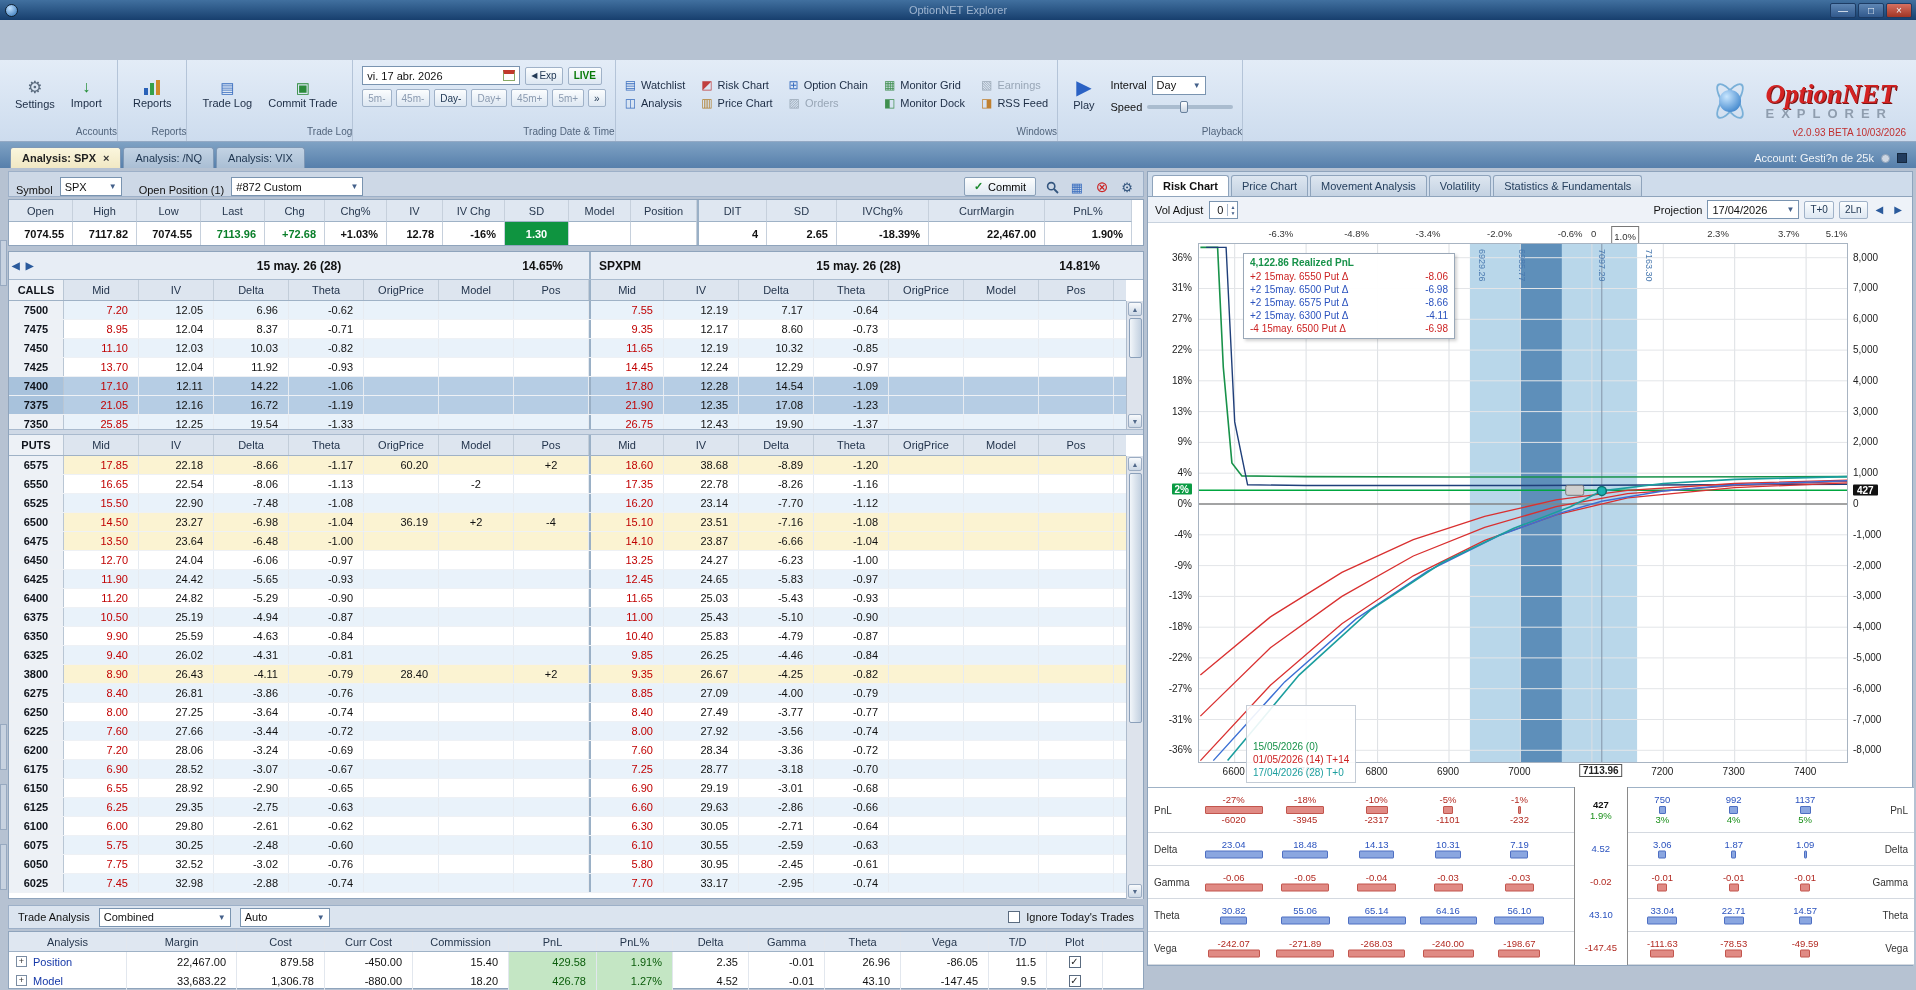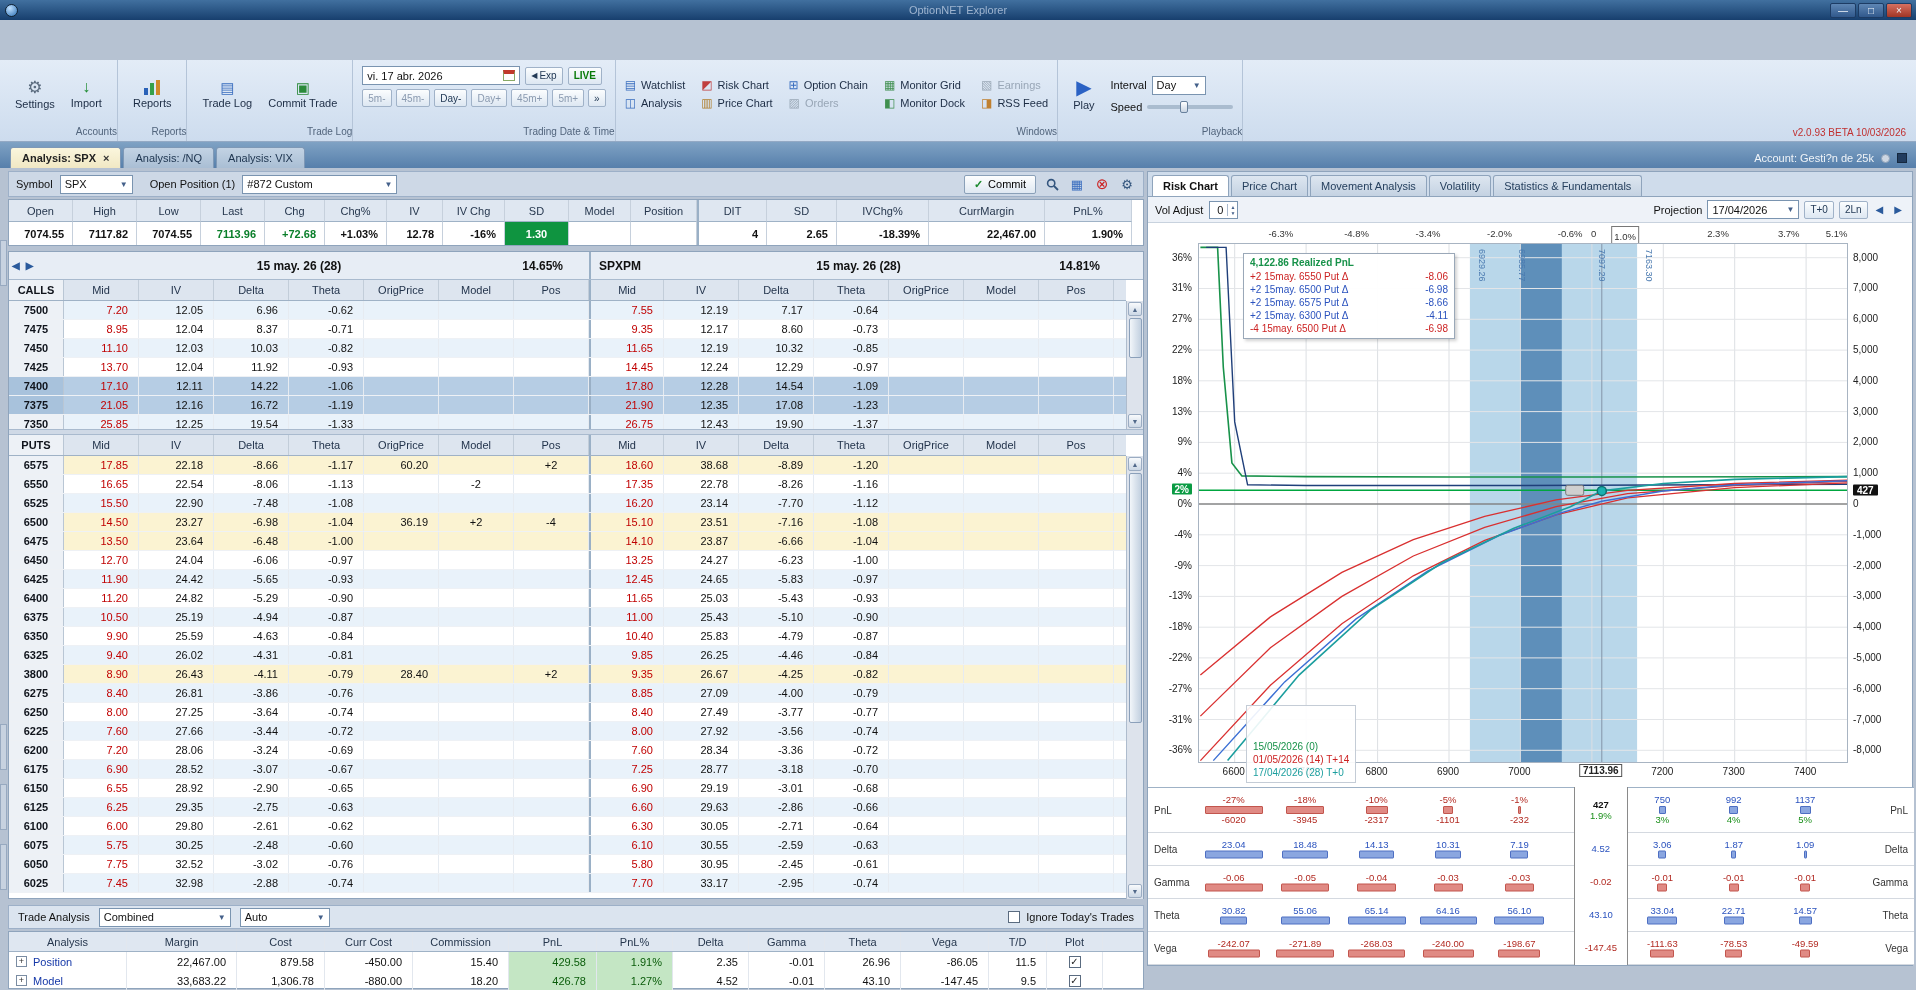--- a/index.html
+++ b/index.html
@@ -62,21 +62,21 @@
   
   .tabstrip{position:absolute;left:0;top:142px;right:0;height:26px;background:linear-gradient(#7fa2c4,#567fab);display:flex;align-items:flex-end;padding-left:10px}
   .dtab{height:21px;display:flex;align-items:center;gap:7px;padding:0 11px;font-size:11px;background:linear-gradient(#c3d3e4,#a9bed4);border:1px solid #7e98b6;border-bottom:none;border-radius:3px 3px 0 0;margin-right:2px;color:#1c334e}
   .dtab.active{background:linear-gradient(#fbf6dd,#f1e8c4);font-weight:bold;color:#222}
   .tclose{font-size:11px;color:#333}
   .tabsright{margin-left:auto;display:flex;align-items:center;gap:7px;padding:0 9px 4px;color:#f0f4f8;font-size:11px}
   .acdot{width:9px;height:9px;border-radius:50%;background:#cdd6e2;border:1px solid #8fa2b8}
   .acsq{width:10px;height:10px;background:#223c5e;border:1px solid #15283f}
 
   
-  .symrow{position:absolute;left:8px;top:171px;width:1136px;height:26px;display:flex;align-items:center;gap:7px;background:#cdd8e6;border:1px solid #9db0c8;padding:8px 7px}
+  .symrow{position:absolute;left:8px;top:171px;width:1136px;height:26px;display:flex;align-items:flex-end;gap:7px;background:#cdd8e6;border:1px solid #9db0c8;padding:0 7px}
   .commitbtn{display:flex;align-items:center;gap:5px;border:1px solid #8aa0b8;background:linear-gradient(#fdfefe,#dfe8f2);border-radius:2px;padding:2px 9px;font-size:11px;font-family:"Liberation Sans",sans-serif}
   .cic{color:#1c8a2e;font-weight:bold}
   .tic{display:flex;align-items:center;justify-content:center;width:18px;height:18px;font-size:13px;color:#33557e}
   .tic.red{color:#c22;font-size:15px}
 
   .quote{position:absolute;left:8px;top:199px;width:1136px;height:47px;background:#fff;border:1px solid #8fa4bc}
   .qrow{display:flex;height:22px}
   .qrow.vals{height:23px}
   .qc{border-right:1px solid #c6d0dc;display:flex;align-items:center;justify-content:flex-end;padding-right:8px;font-size:11px}
   .qrow.hdr .qc{background:#dfe7f1;border-bottom:1px solid #9fb2c6;color:#26374e;justify-content:center;padding-right:0}
@@ -330,20 +330,31 @@
             <span>Speed</span>
             <div class="slider">
                 <div class="sthumb"></div>
               </div>
           </div>
         </div>
       </div>
       <div class="rgcap">Playback</div>
     </div>
 
+    <div class="logowrap">
+      <div class="atom">
+        <span class="orb"></span>
+          <span class="orb orb2"></span>
+          <span class="core"></span>
+      </div>
+      <div>
+        <div class="logo1">OptionNET</div>
+        <div class="logo2">EXPLORER</div>
+      </div>
+    </div>
     <div class="version">v2.0.93 BETA 10/03/2026</div>
   </div>
 
   <div class="tabstrip">
     <div style="display:flex;align-items:flex-end">
         <div class="dtab active">
           <span>Analysis: SPX</span>
           <span class="tclose">×</span>
         </div>
         <div class="dtab">
@@ -360,26 +371,26 @@
     </div>
   </div>
 
   <div class="docktab" style="top:240px;height:46px"></div>
   <div class="docktab" style="top:724px;height:46px"></div>
   <div class="docktab" style="top:784px;height:46px"></div>
   <div class="docktab" style="top:844px;height:46px"></div>
 
   <div class="symrow">
     <span>Symbol</span>
-    <div class="combo" style="width:73px">
+    <div class="combo" style="width:62px">
       <span>SPX</span>
       <span class="dd">▼</span>
     </div>
     <span style="margin-left:10px">Open Position (1)</span>
-    <div class="combo" style="width:155px">
+    <div class="combo" style="width:132px">
       <span>#872 Custom</span>
       <span class="dd">▼</span>
     </div>
     <div style="margin-left:auto"></div>
     <button class="commitbtn">
       <span class="cic">✓</span>
       <span>Commit</span>
     </button>
     <span class="tic">
       <svg width="13" height="13" viewBox="0 0 13 13">

